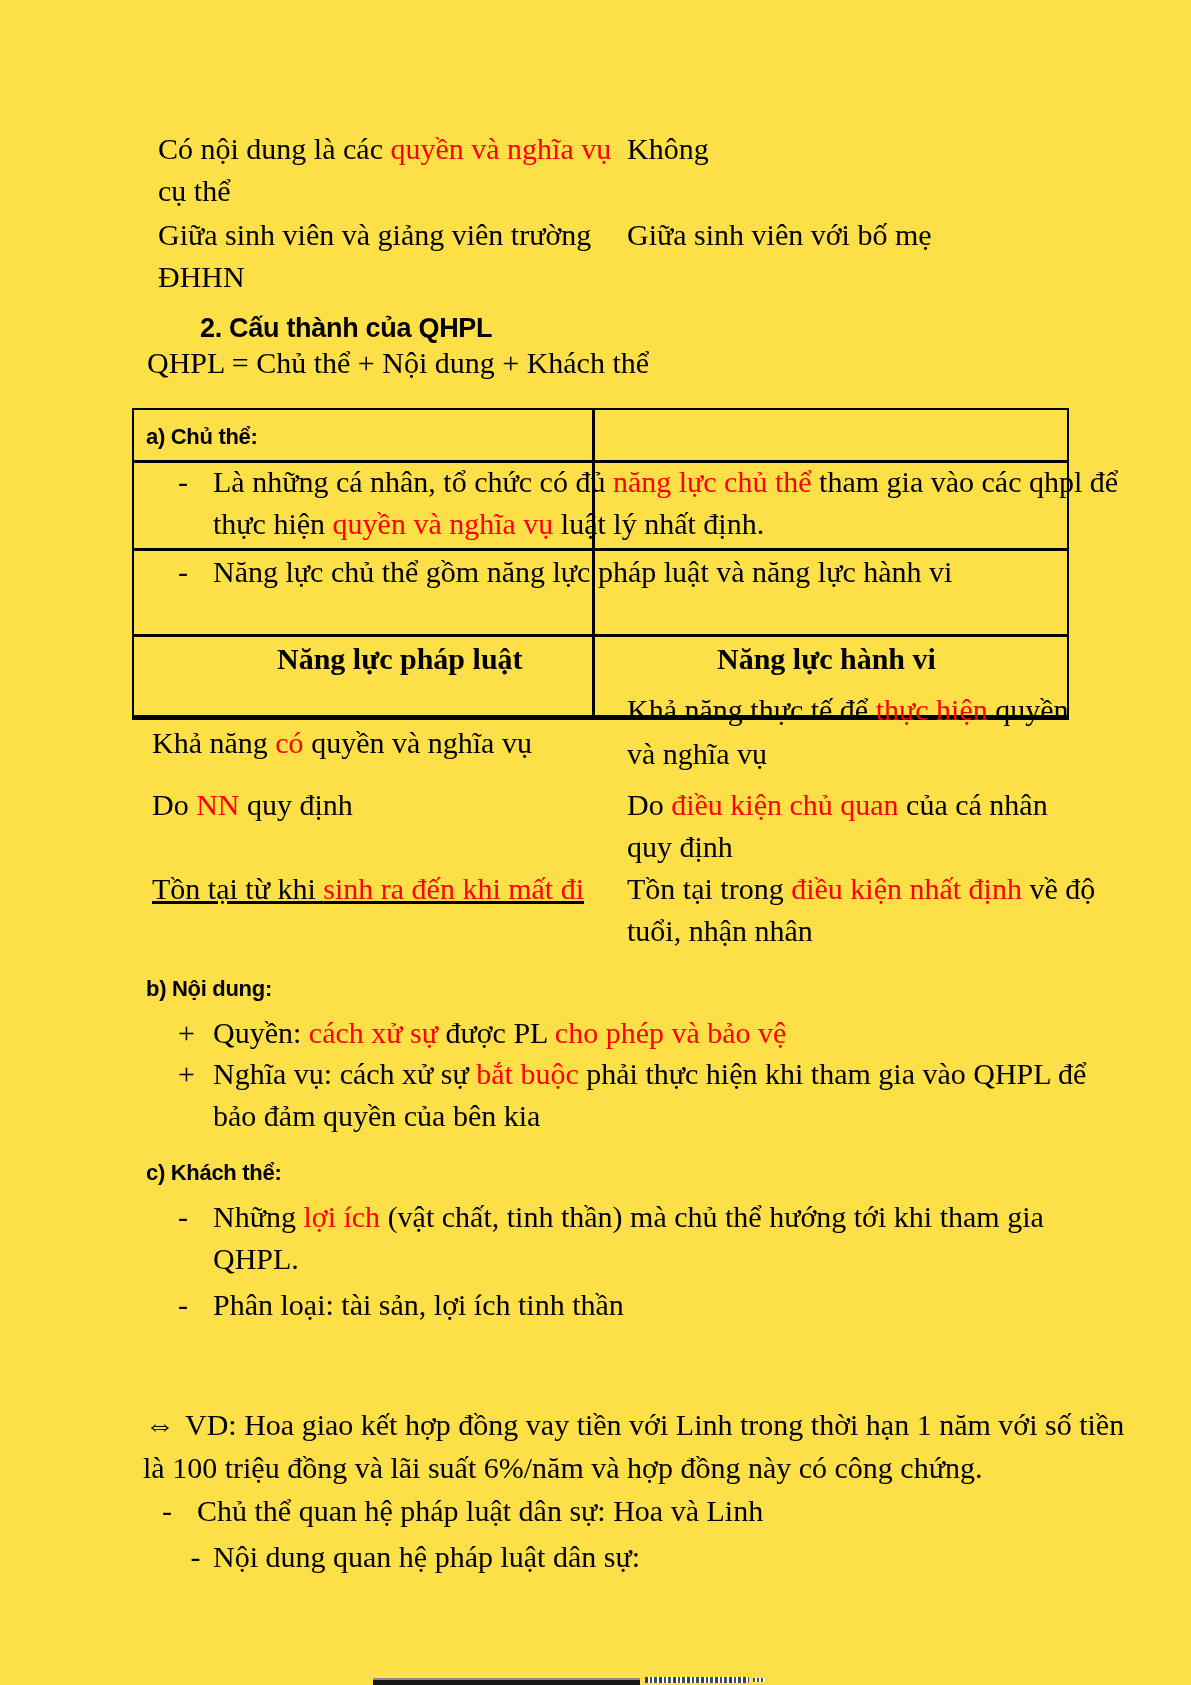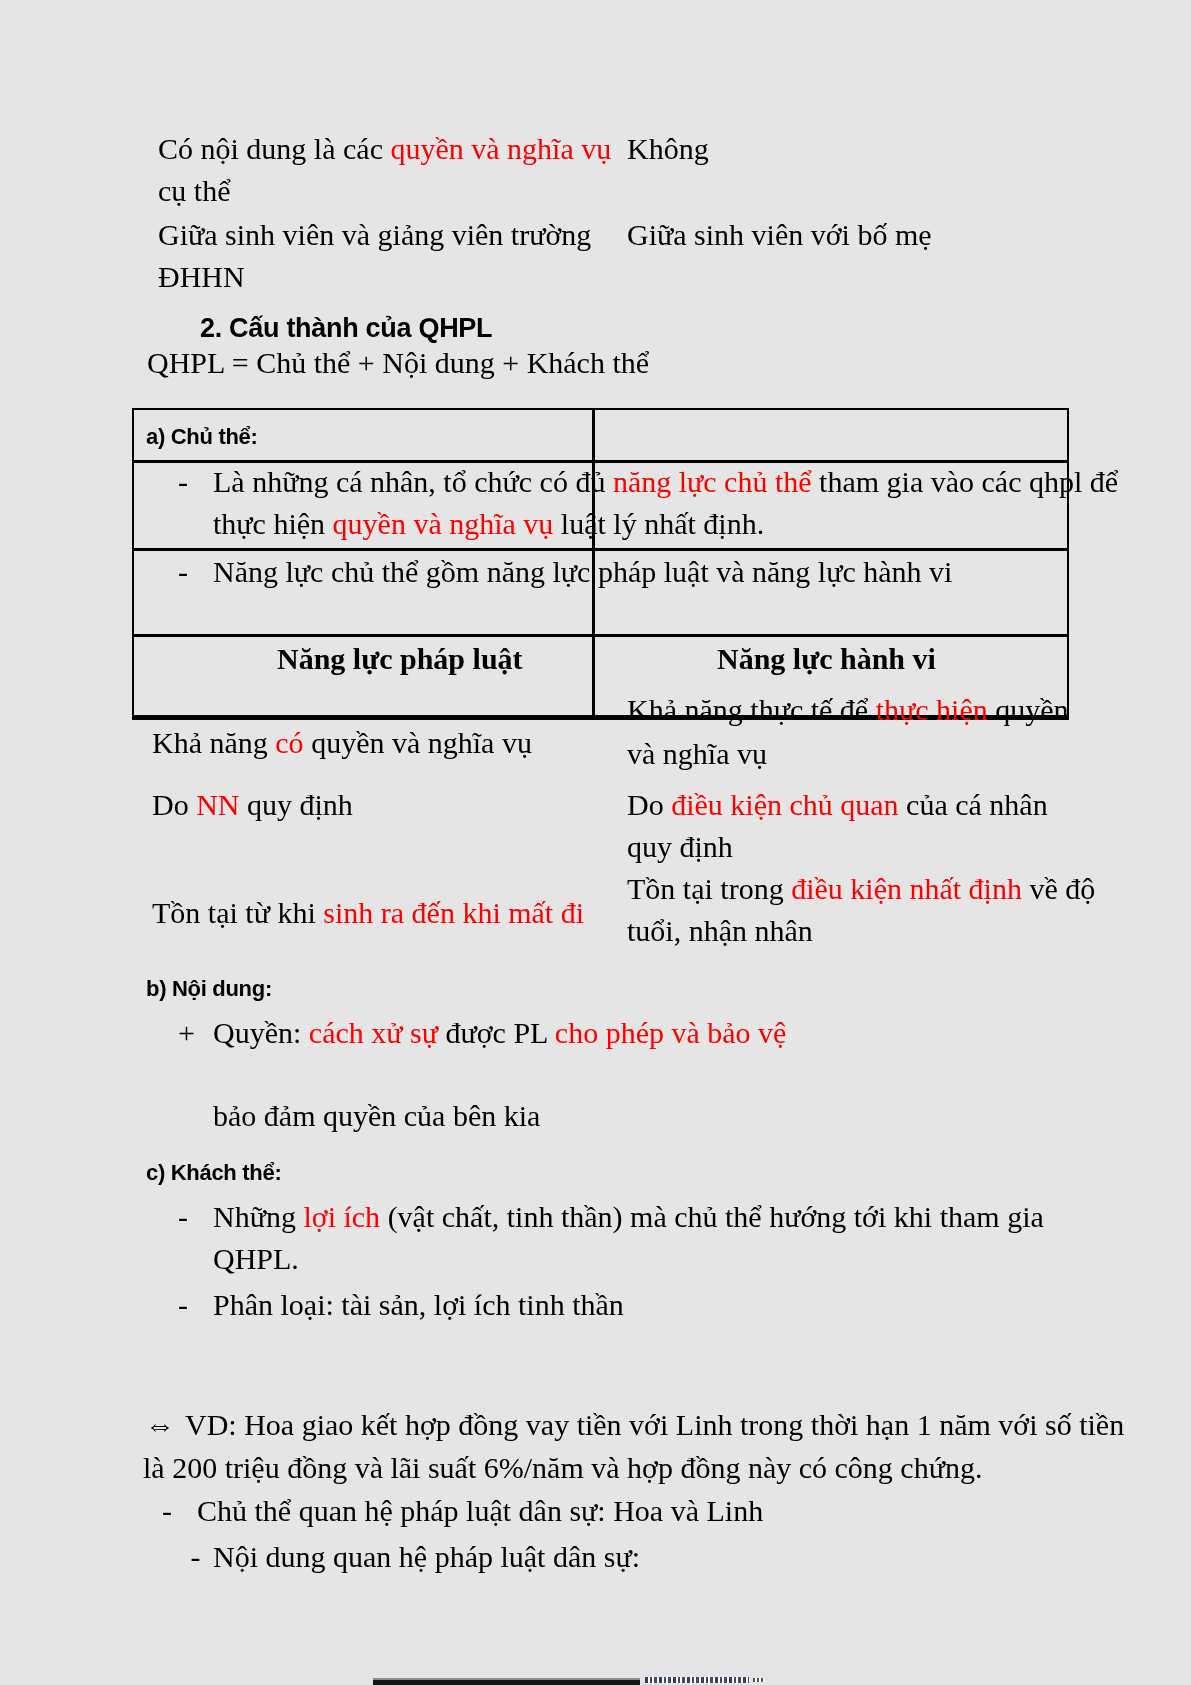--- a/index.html
+++ b/index.html
@@ -1,19 +1,19 @@
 <!DOCTYPE html>
 <html style="--red: #ff0000; --ink: #000000;"><head>
 <meta charset="utf-8">
 <style>
   :root { --red:#ff0000; --ink:#000000; }
   html,body { margin:0; padding:0; background:#ffffff; }
   .page {
     position:relative; width:1191px; height:1685px; margin:0 auto;
-    background:#e5e5e5; overflow:hidden;
+    background:#fde047; overflow:hidden;
     font-family:"Liberation Serif", serif; color:var(--ink);
   }
   .ln { position:absolute; white-space:nowrap; font-size:30px; line-height:42px; color:var(--ink); }
   .b  { font-weight:bold; }
   .red { color:var(--red); }
   .hsans { position:absolute; white-space:nowrap; font-family:"Liberation Sans", sans-serif; font-weight:700; color:var(--ink); letter-spacing:-0.3px; }
   .h-lg { font-size:27px; line-height:34px; }
   .h-md { font-size:22px; line-height:34px; }
   .tline { position:absolute; background:var(--ink); }
   .marker { display:inline-block; width:35px; }
@@ -63,43 +63,46 @@
   <div class="ln b" style="left:717px; top:638px;">Năng lực hành vi</div>
 
   <div class="ln" style="left:152px; top:689px;margin-top:33px;"><span>Khả năng </span><span class="red">có</span><span> quyền và nghĩa vụ</span></div>
   <div class="ln" style="left:627px; top:689px;"><span>Khả năng thực tế để </span><span class="red">thực hiện</span><span> quyền</span></div>
   <div class="ln" style="left:627px; top:733px;"><span>và nghĩa vụ</span></div>
 
   <div class="ln" style="left:152px; top:784px;"><span>Do </span><span class="red">NN</span><span> quy định</span></div>
   <div class="ln" style="left:627px; top:784px;"><span>Do </span><span class="red">điều kiện chủ quan</span><span> của cá nhân</span></div>
   <div class="ln" style="left:627px; top:826px;"><span>quy định</span></div>
 
-  <div class="ln" style="left:152px; top:892px;"><span>Tồn tại từ khi </span><span class="red">sinh ra đến khi mất đi</span></div>
+  <div class="ln" style="left:152px; top:868px;text-decoration:underline;"><span>Tồn tại từ khi </span><span class="red">sinh ra đến khi mất đi</span></div>
   <div class="ln" style="left:627px; top:868px;"><span>Tồn tại trong </span><span class="red">điều kiện nhất định</span><span> về độ</span></div>
   <div class="ln" style="left:627px; top:910px;"><span>tuổi, nhận nhân</span></div>
 
   <div class="hsans h-md" style="left:146px; top:972px;">b) Nội dung:</div>
   <div class="ln" style="left:178px; top:1012px;">
     <span class="marker">+</span><span><span>Quyền: </span><span class="red">cách xử sự</span><span> được PL </span><span class="red">cho phép và bảo vệ</span></span>
+  </div>
+  <div class="ln" style="left:178px; top:1053px;">
+    <span class="marker">+</span><span><span>Nghĩa vụ: cách xử sự </span><span class="red">bắt buộc</span><span> phải thực hiện khi tham gia vào QHPL để</span></span>
   </div>
   <div class="ln" style="left:213px; top:1095px;"><span>bảo đảm quyền của bên kia</span></div>
 
   <div class="hsans h-md" style="left:146px; top:1156px;">c) Khách thể:</div>
   <div class="ln" style="left:178px; top:1196px;">
     <span class="marker">-</span><span><span>Những </span><span class="red">lợi ích</span><span> (vật chất, tinh thần) mà chủ thể hướng tới khi tham gia</span></span>
   </div>
   <div class="ln" style="left:213px; top:1238px;"><span>QHPL.</span></div>
   <div class="ln" style="left:178px; top:1284px;">
     <span class="marker">-</span><span><span>Phân loại: tài sản, lợi ích tinh thần</span></span>
   </div>
 
   <div class="ln" style="left:145px; top:1404px;">
     <span class="arrow">⇔</span><span>VD: Hoa giao kết hợp đồng vay tiền với Linh trong thời hạn 1 năm với số tiền</span>
   </div>
-  <div class="ln" style="left:143px; top:1447px;">là 200 triệu đồng và lãi suất 6%/năm và hợp đồng này có công chứng.</div>
+  <div class="ln" style="left:143px; top:1447px;">là 100 triệu đồng và lãi suất 6%/năm và hợp đồng này có công chứng.</div>
   <div class="ln" style="left:162px; top:1490px;">
     <span class="marker">-</span><span><span>Chủ thể quan hệ pháp luật dân sự: Hoa và Linh</span></span>
   </div>
   <div class="ln" style="left:178px; top:1536px;text-align:center;">
     <span class="marker">-</span><span><span>Nội dung quan hệ pháp luật dân sự:</span></span>
   </div>
 
   <div class="footer-bar"></div>
   <div class="footer-remnant"></div>
   <div class="footer-remnant2"></div>

